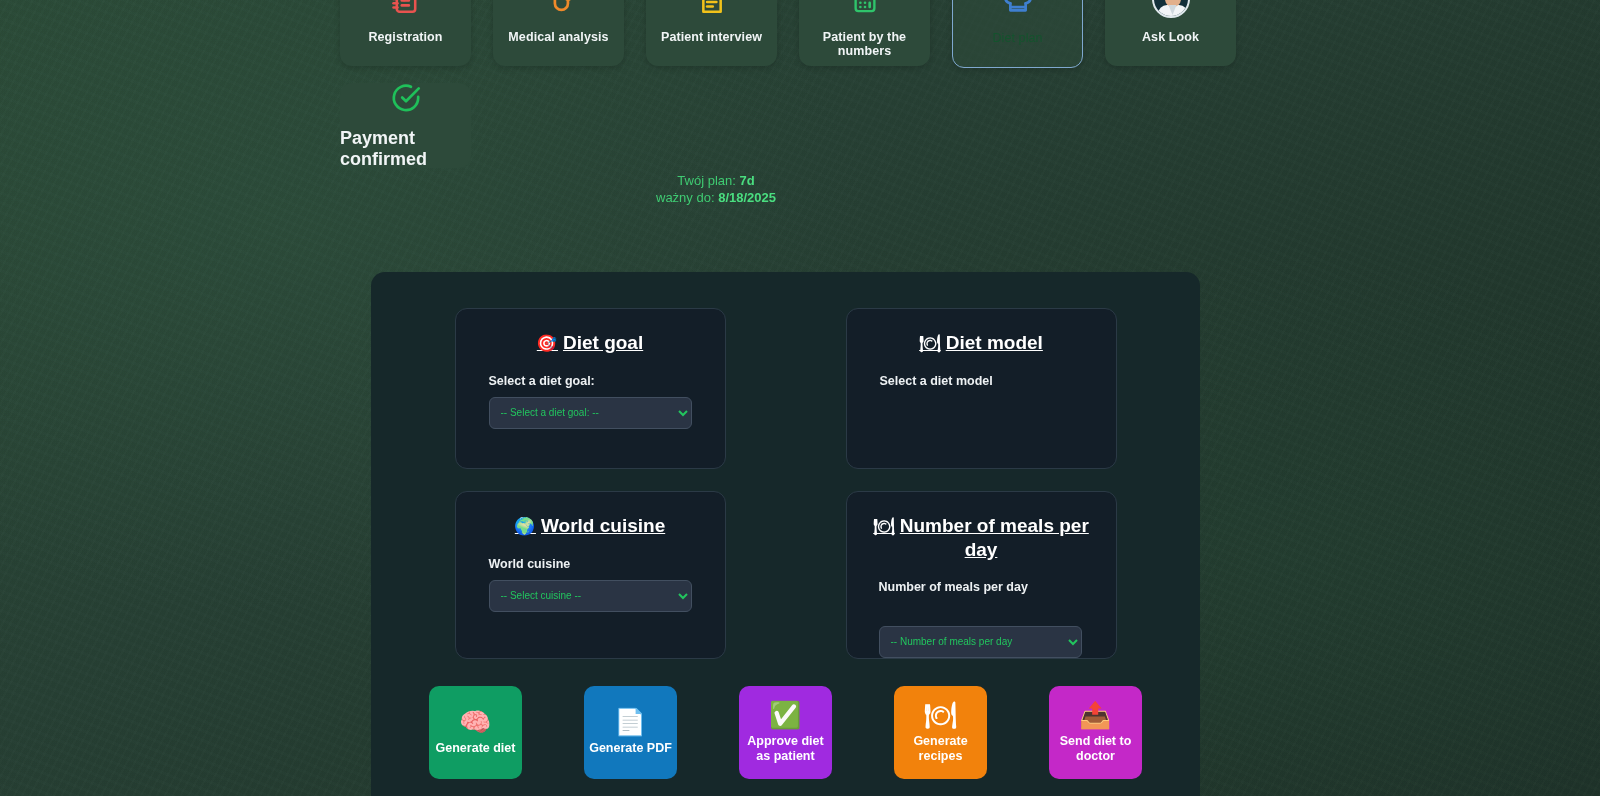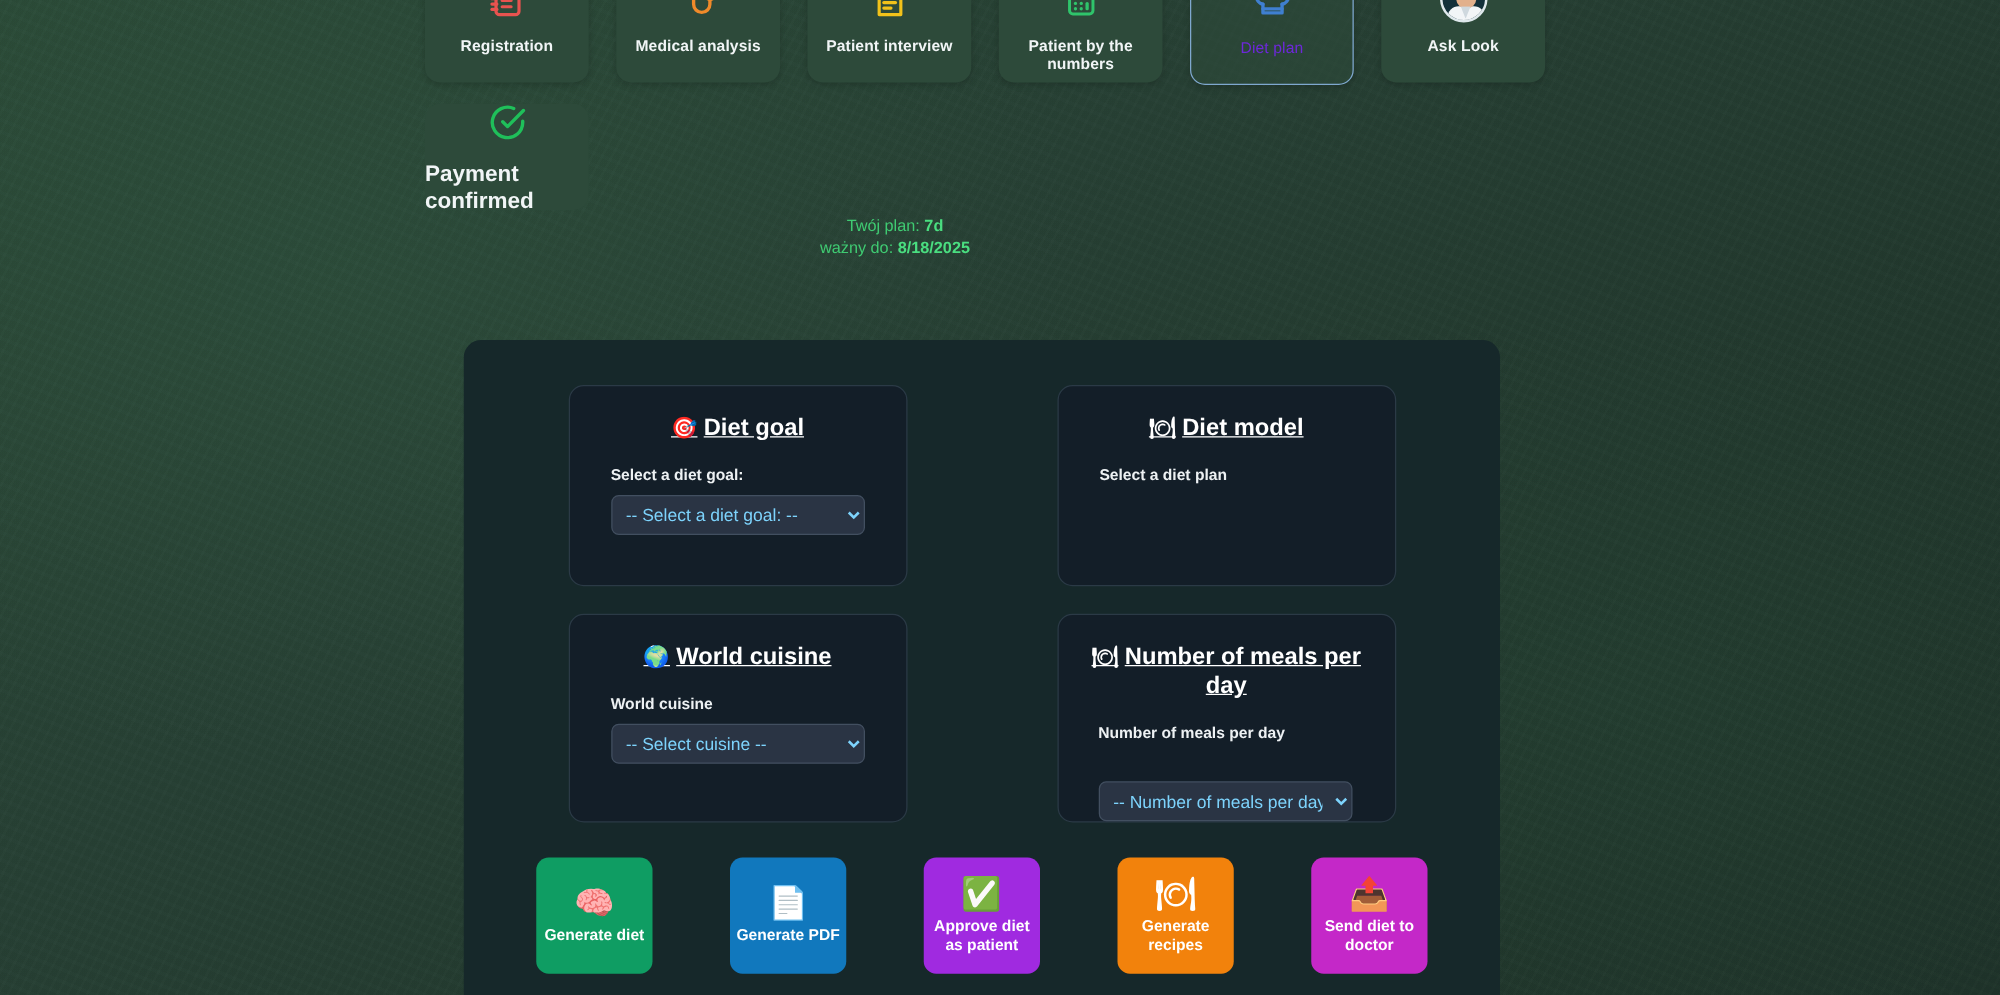--- a/index.html
+++ b/index.html
@@ -70,21 +70,21 @@
     margin-bottom: 11px;
   }
   .tab .tab-label {
     font-size: 12.5px;
     font-weight: bold;
     color: #f1f5f6;
     text-align: center;
     line-height: 1.1;
     letter-spacing: .1px;
   }
-  .tab.active .tab-label { color: #6d28d9; font-weight: normal; }
+  .tab.active .tab-label { color: #14532d; font-weight: normal; }
 
   .avatar-tab { width: 131px; }
   .avatar-circle {
     width: 38px; height: 38px;
     border-radius: 50%;
     border: 2px solid #dfe8ec;
     overflow: hidden;
     background: #13303a;
     position: relative;
   }
@@ -168,25 +168,25 @@
     font-weight: bold;
     color: #edf1f3;
     padding-left: 33px;
     margin-bottom: 9px;
   }
   .sel-wrap { padding-left: 33px; }
   select.sel {
     width: 203px;
     height: 32px;
     background: #2a3444;
-    color: #7dd3fc;
+    color: #22c55e;
     border: 1px solid #424f60;
     border-radius: 6px;
     font-family: "Liberation Sans", sans-serif;
-    font-size: 14px;
+    font-size: 10px;
     padding: 0 7px;
     outline: none;
     cursor: pointer;
   }
   .card.meals .field-label { padding-left: 32px; }
   .card.meals .sel-wrap { padding-left: 32px; margin-top: 32px; }
 
   
   .actions {
     position: absolute;
@@ -341,21 +341,21 @@
           <select class="sel">
             <option>-- Select a diet goal: --</option>
           </select>
         </div>
       </div>
 
       <div class="card">
         <div class="card-title">
           <span class="emj">🍽</span><span>Diet model</span>
         </div>
-        <div class="field-label">Select a diet plan</div>
+        <div class="field-label">Select a diet model</div>
       </div>
 
       <div class="card">
         <div class="card-title">
           <span class="emj">🌍</span><span>World cuisine</span>
         </div>
         <div class="field-label">World cuisine</div>
         <div class="sel-wrap">
           <select class="sel">
             <option>-- Select cuisine --</option>

